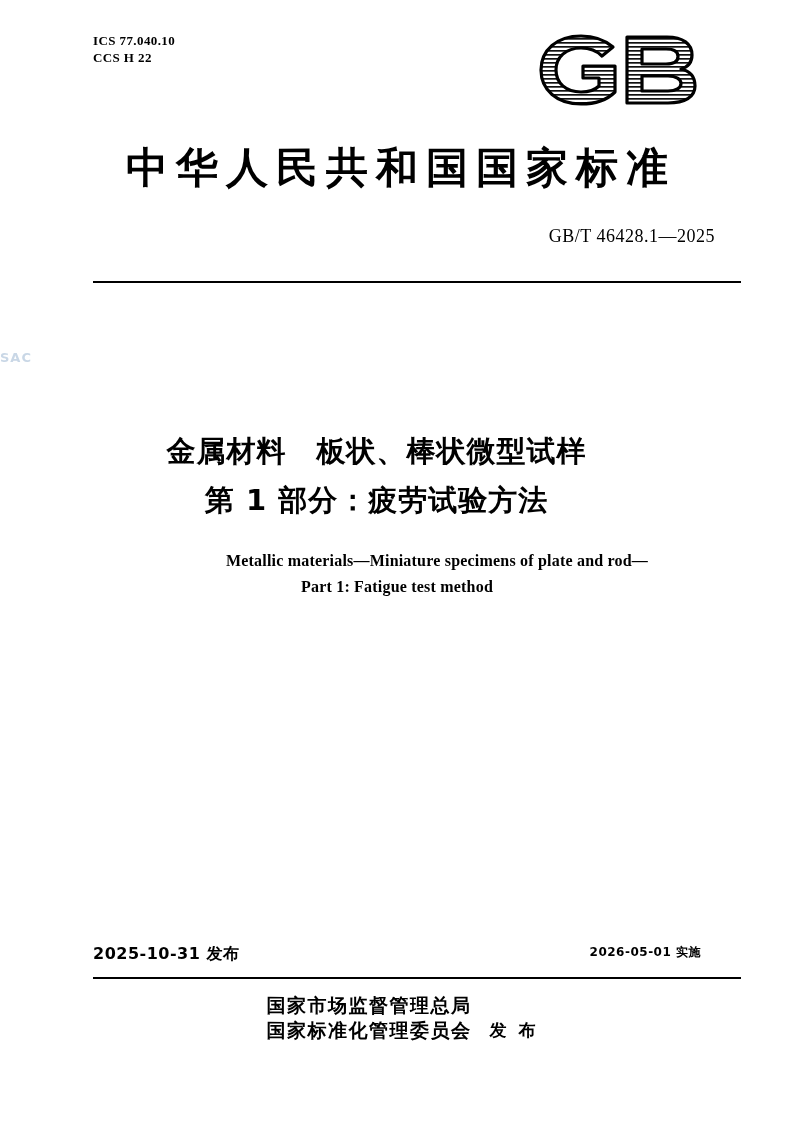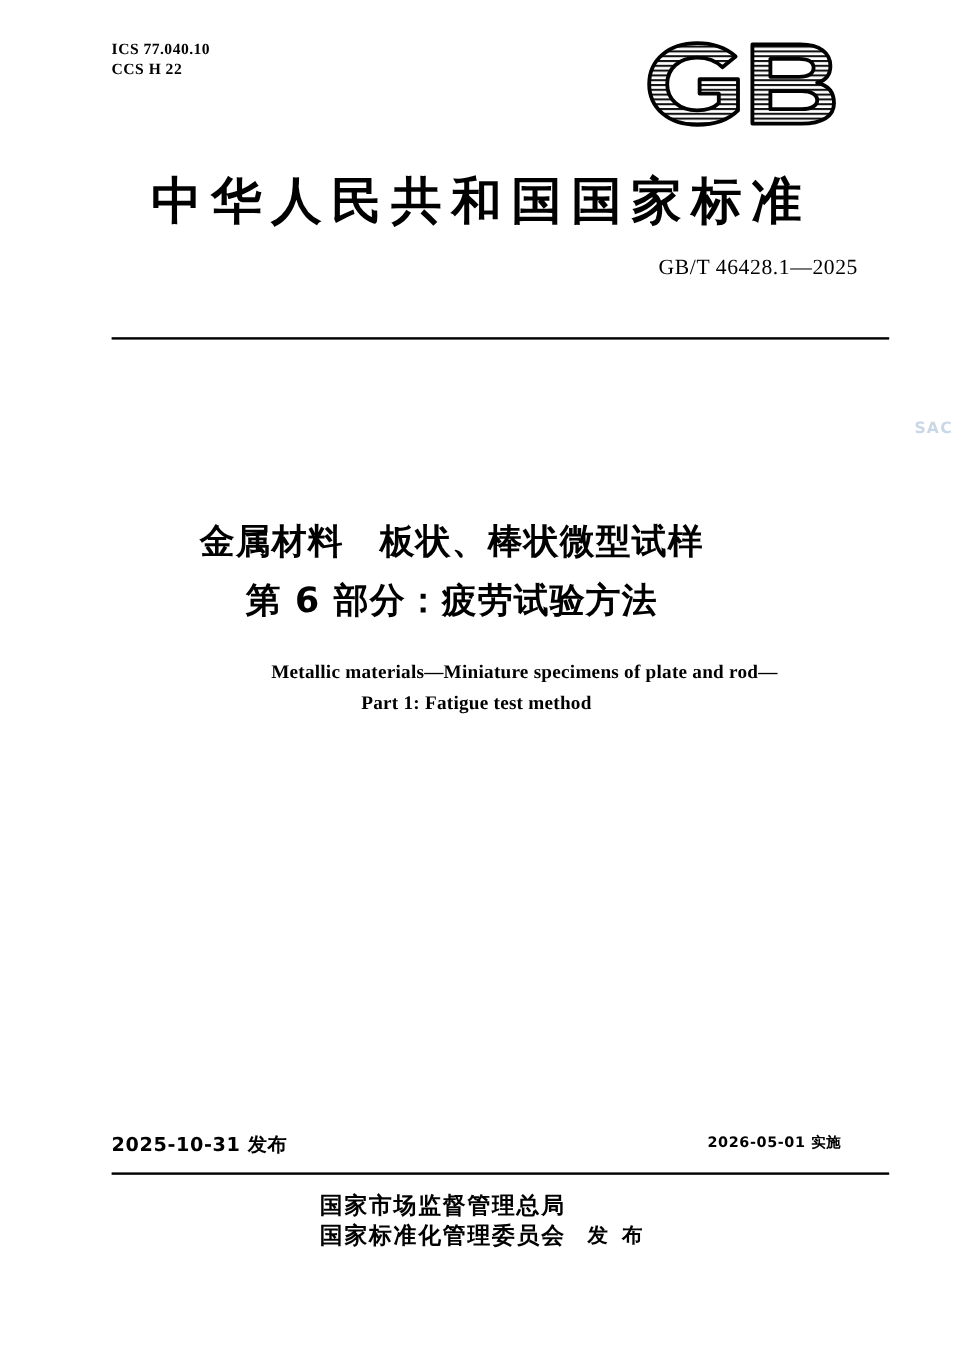--- a/index.html
+++ b/index.html
@@ -59,21 +59,21 @@
     font-size: 42px;
     letter-spacing: 8px;
     text-indent: 8px;
     color: #000;
   }
 
   
   .std-number {
     position: absolute;
     right: 79px;
-    top: 212px;
+    top: 226px;
     font-family: "Liberation Serif", serif;
     font-size: 18px;
     letter-spacing: 0.5px;
   }
 
   
   .rule-top {
     position: absolute;
     left: 93px;
     top: 281px;
@@ -89,21 +89,21 @@
     height: 2px;
     background: #000;
   }
 
   
   .watermark {
     position: absolute;
     left: 0;
     top: 350px;
     width: 794px;
-    text-align: right;
+    text-align: left;
     font-family: "DejaVu Sans", sans-serif;
     font-size: 13px;
     font-weight: bold;
     color: #c9d7e6;
     letter-spacing: 1px;
   }
 
   
   .title-cn {
     position: absolute;
@@ -235,21 +235,21 @@
 
   <div class="national-title">中华人民共和国国家标准</div>
 
   <div class="std-number">GB/T 46428.1—2025</div>
 
   <div class="rule-top"></div>
 
   <div class="watermark">SAC</div>
 
   <div class="title-cn title-cn-1">金属材料　板状、棒状微型试样</div>
-  <div class="title-cn title-cn-2">第 6 部分：疲劳试验方法</div>
+  <div class="title-cn title-cn-2">第 1 部分：疲劳试验方法</div>
 
   <div class="title-en title-en-1">Metallic materials—Miniature specimens of plate and rod—</div>
   <div class="title-en title-en-2">Part 1: Fatigue test method</div>
 
   <div class="rule-bottom"></div>
 
   <div class="date-issue">2025-10-31 发布</div>
   <div class="date-impl">2026-05-01 实施</div>
 
   <div class="publisher">

